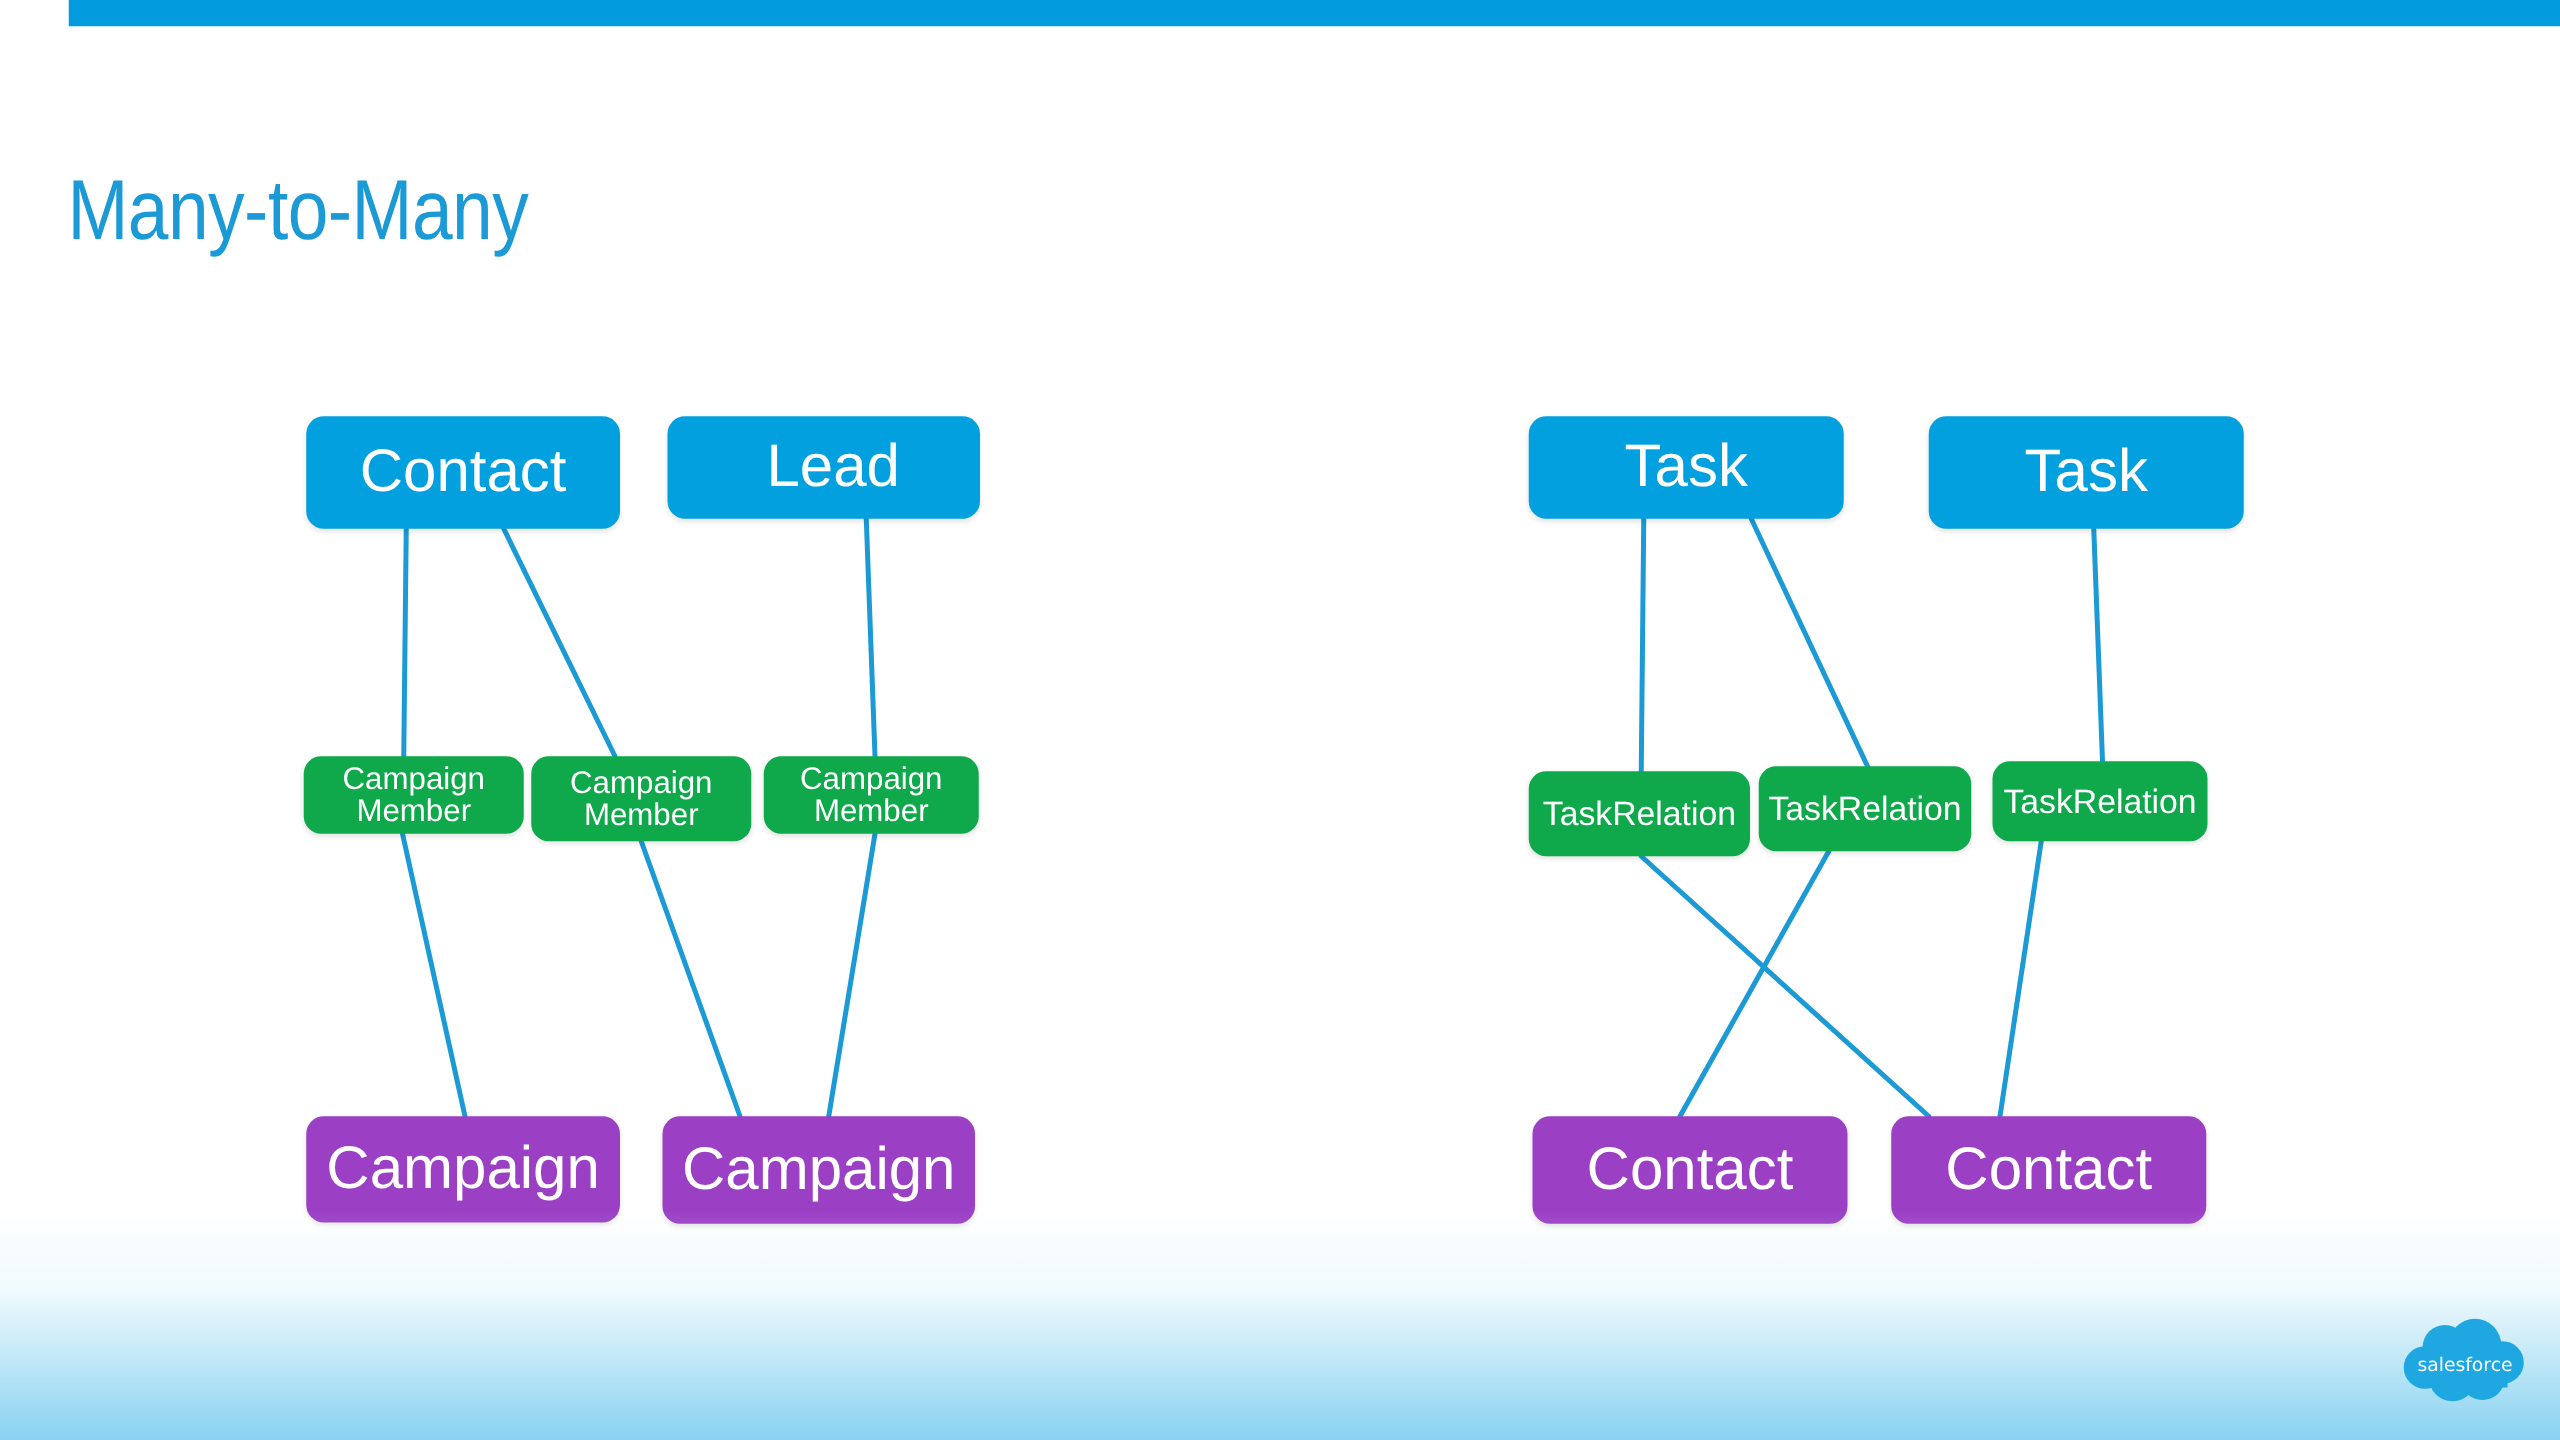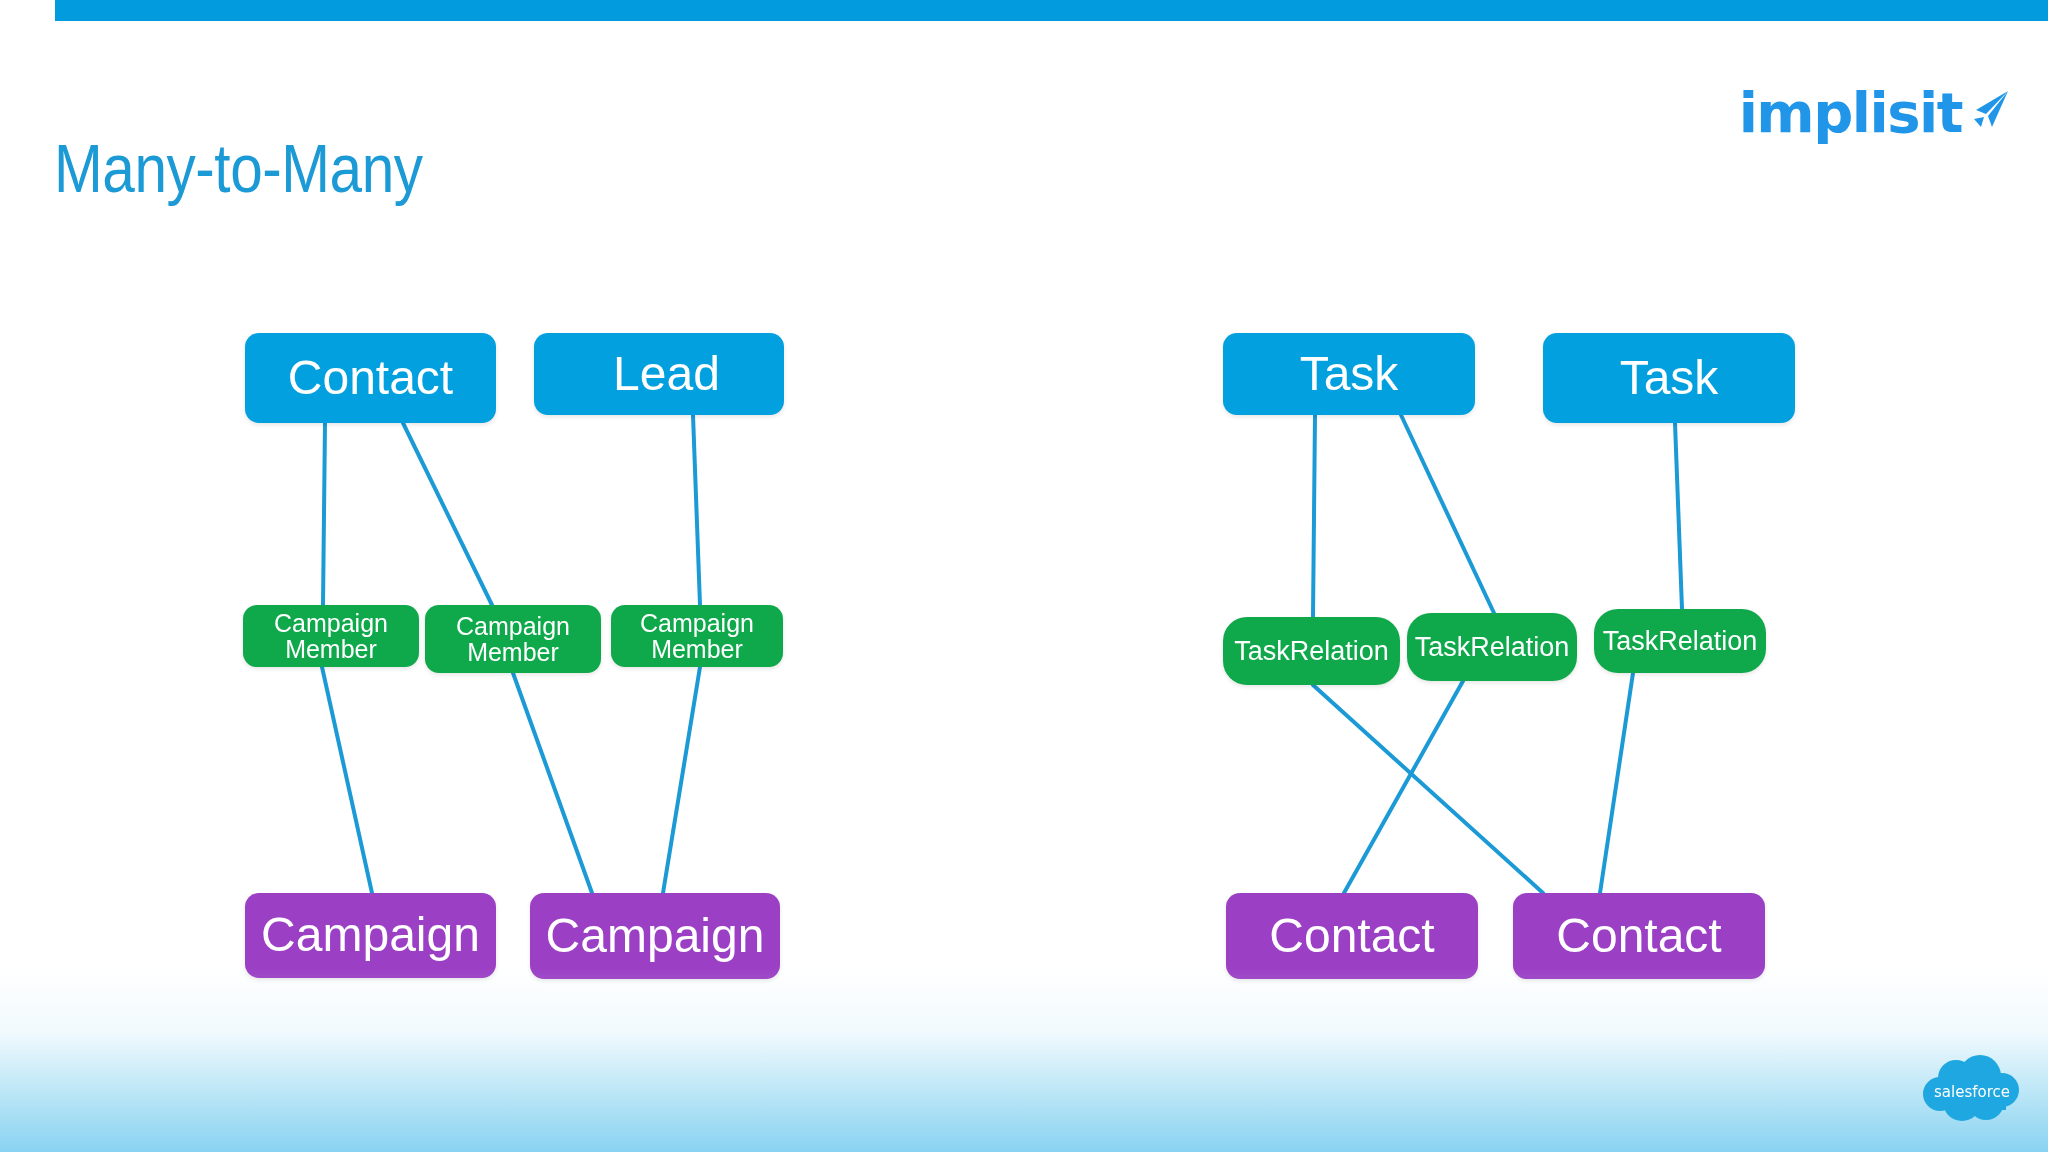--- a/index.html
+++ b/index.html
@@ -112,41 +112,31 @@
     color: #ffffff;
     line-height: 1.06;
     box-shadow: 0 2px 4px rgba(0,0,0,0.10);
   }
   .node.blue   { background: #02A0DE; }
   .node.green  { background: #0FA94C; }
   .node.purple { background: #9B3FC5; }
 
   .node.big   { font-size: 48px; }
   .node.small { font-size: 25px; }
-  .node.mid   { font-size: 27px; border-radius: 24px; }
+  .node.mid   { font-size: 27px; }
 </style>
 </head>
 <body>
 
 <div id="slide">
 
   <div id="top-bar"></div>
 
   <h1 id="title">Many-to-Many</h1>
 
-  <div id="logo">
-    <span id="logo-text">implisit</span>
-    <span id="logo-mark">
-      <svg width="46" height="44" viewBox="0 0 46 44" aria-hidden="true">
-        <path d="M42 4 L10 23 L20 27 L42 4 Z" fill="#2196E8"></path>
-        <path d="M42 4 L22 29 L26 40 L42 4 Z" fill="#2196E8"></path>
-        <path d="M8 32 L18 30 L15 40 Z" fill="#2196E8"></path>
-      </svg>
-    </span>
-  </div>
 
   <div id="diagram">
     <svg class="edge-layer" id="edges" width="2048" height="1152" viewBox="0 0 2048 1152">
         <line x1="325" y1="423" x2="323" y2="605" stroke="#1B9AD6" stroke-width="4" stroke-linecap="round"></line>
         <line x1="403" y1="423" x2="492" y2="605" stroke="#1B9AD6" stroke-width="4" stroke-linecap="round"></line>
         <line x1="693" y1="415" x2="700" y2="605" stroke="#1B9AD6" stroke-width="4" stroke-linecap="round"></line>
         <line x1="322" y1="667" x2="372" y2="893" stroke="#1B9AD6" stroke-width="4" stroke-linecap="round"></line>
         <line x1="513" y1="673" x2="592" y2="893" stroke="#1B9AD6" stroke-width="4" stroke-linecap="round"></line>
         <line x1="700" y1="667" x2="663" y2="893" stroke="#1B9AD6" stroke-width="4" stroke-linecap="round"></line>
         <line x1="1315" y1="415" x2="1313" y2="617" stroke="#1B9AD6" stroke-width="4" stroke-linecap="round"></line>

